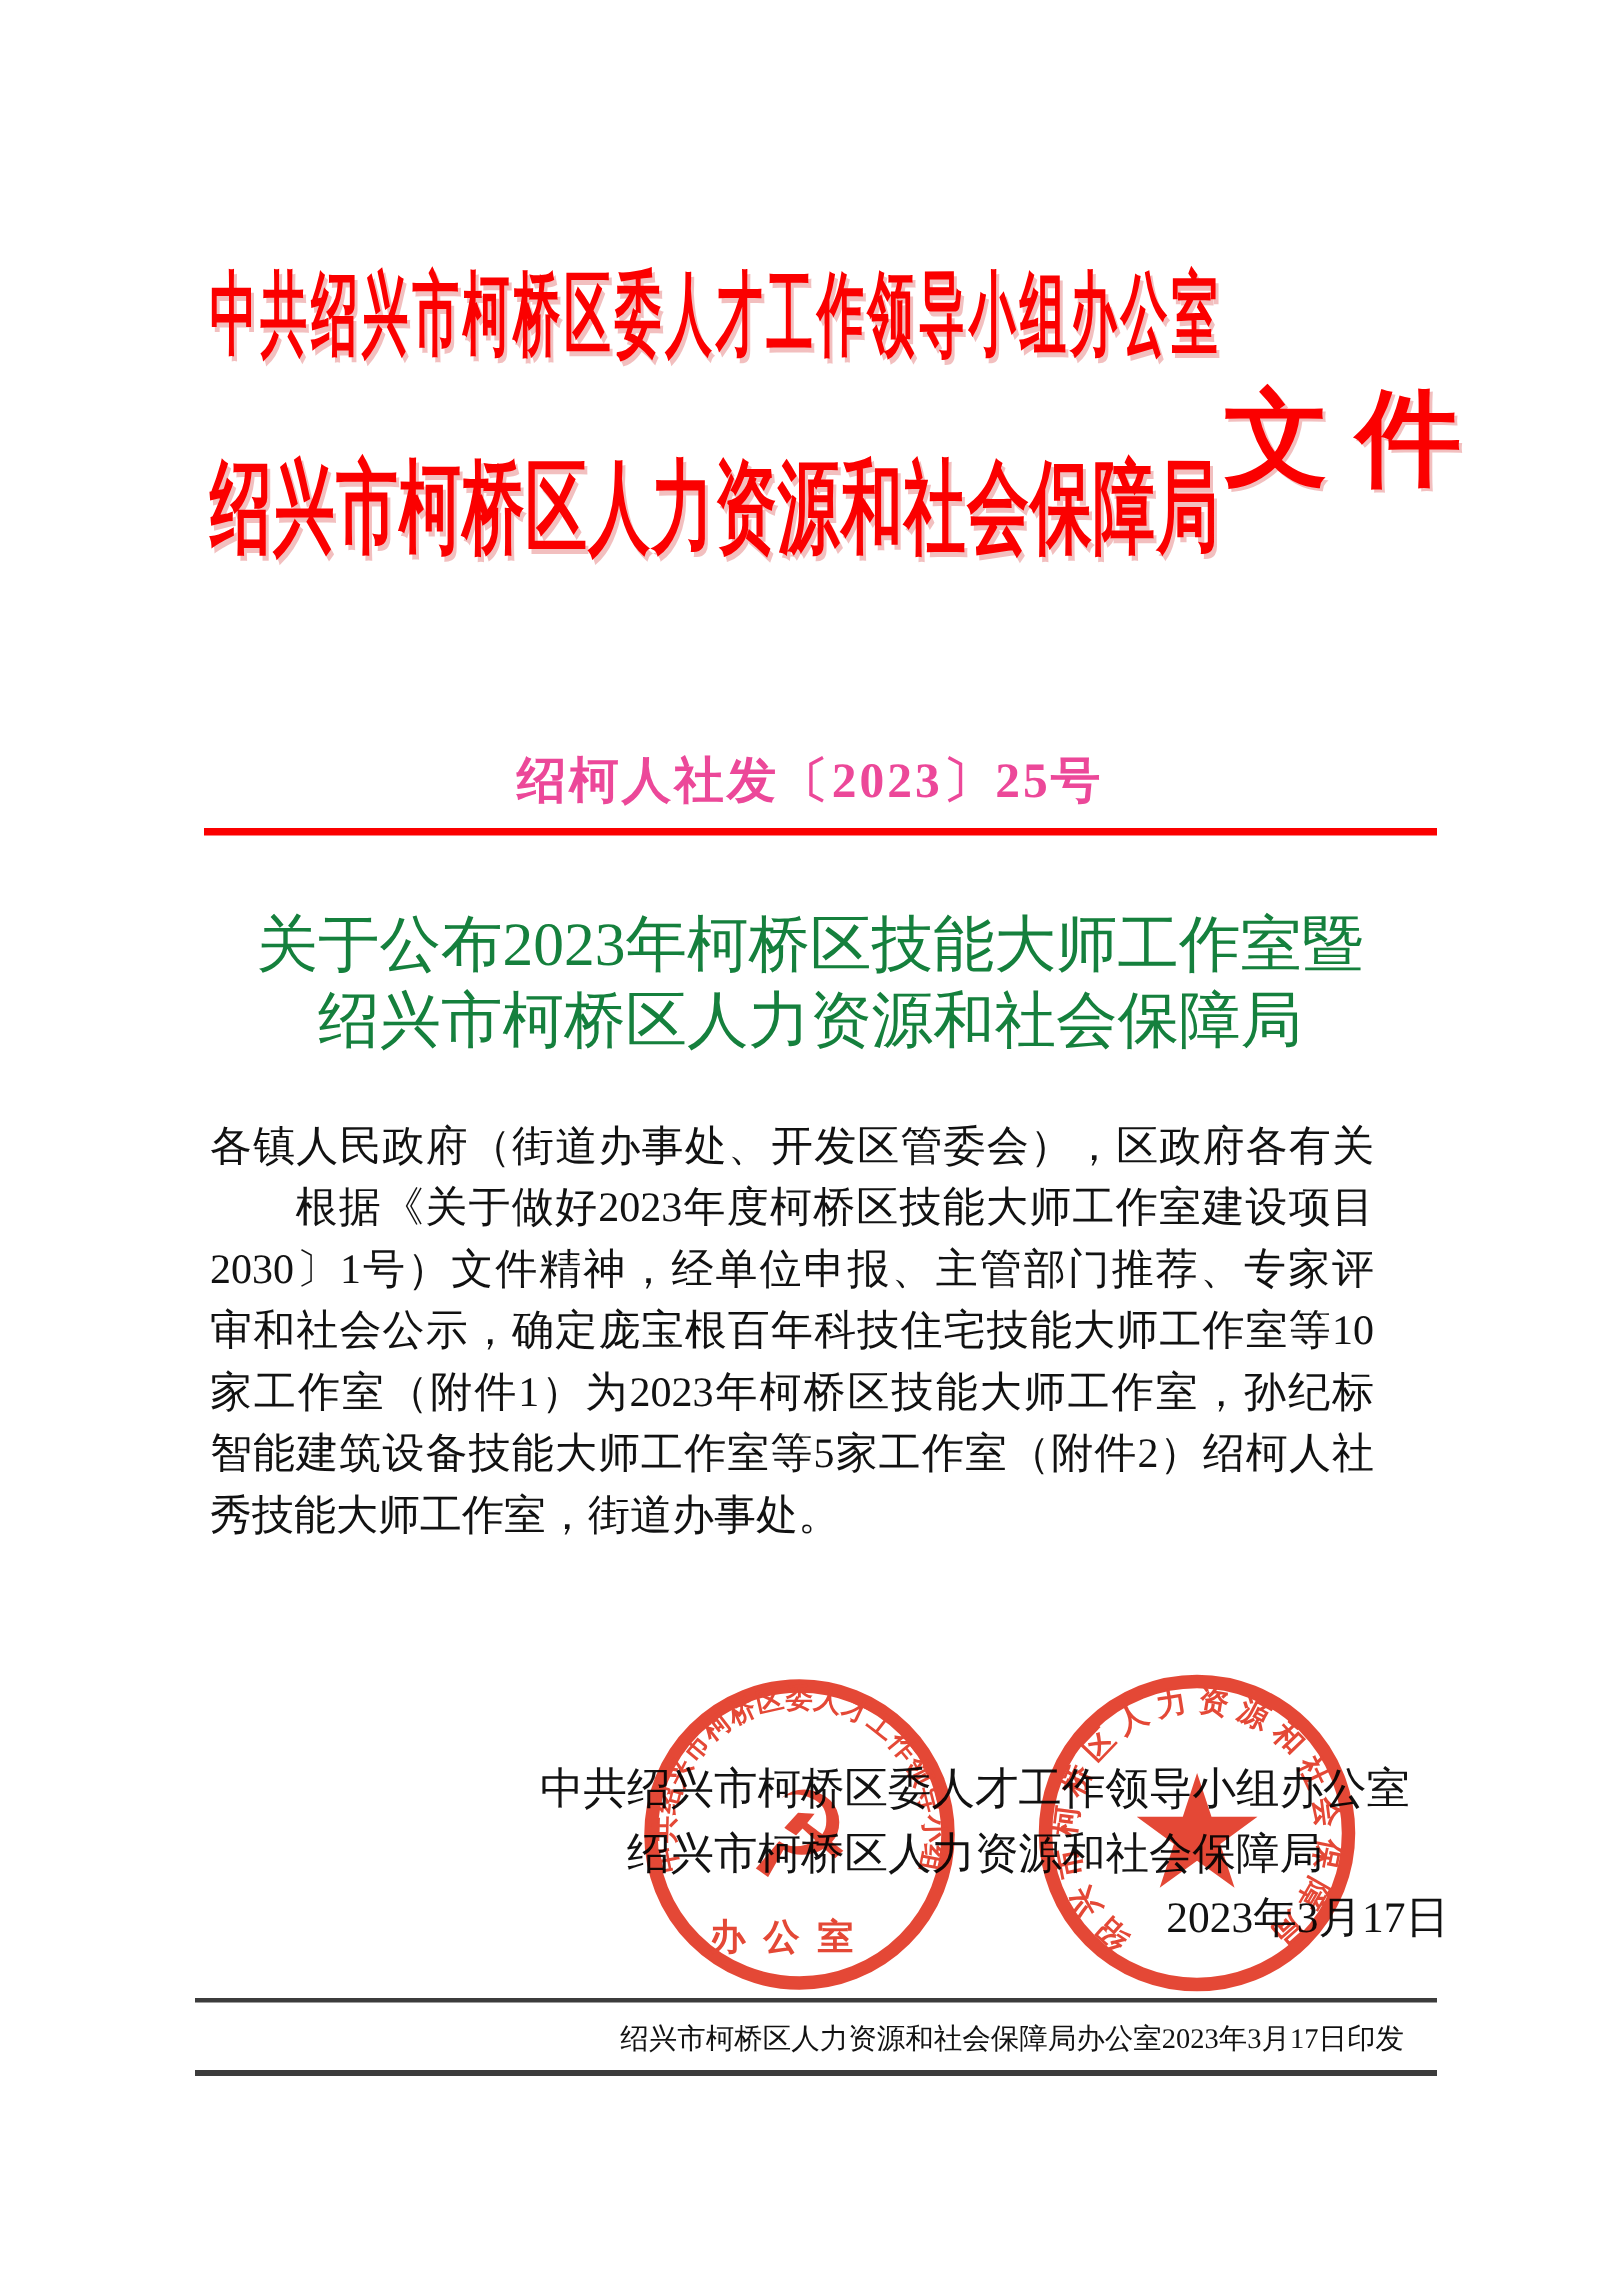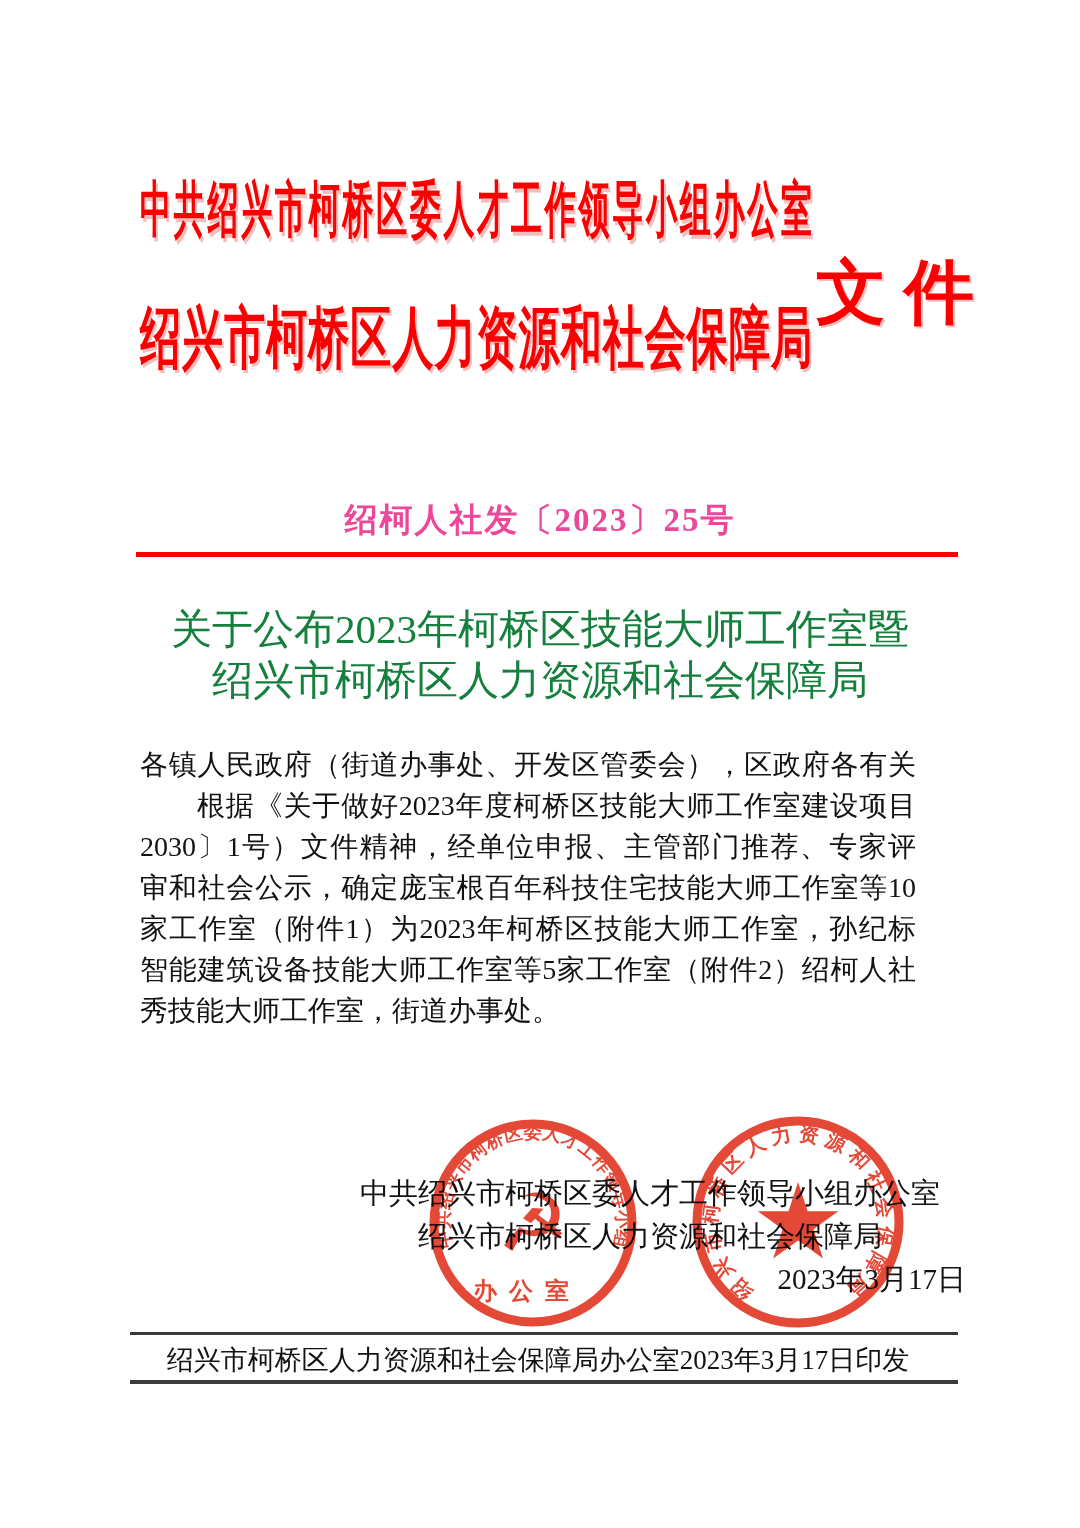--- a/index.html
+++ b/index.html
@@ -54,21 +54,21 @@
   .seal { position:absolute; mix-blend-mode:multiply; opacity:.93; }
   #sealL { left:424px; top:1114px; }
   #sealR { left:687px; top:1111px; }
 
   
   .frule { position:absolute; left:130px; width:828px; background:#3c3c3c; }
   #frule1 { top:1332px; height:3px; }
   #frule2 { top:1380px; height:4px; }
   .footer-row {
     position:absolute; left:140px; top:1344px; width:796px;
-    display:flex; justify-content:center; font-size:27px; color:#121212;
+    display:flex; justify-content:flex-end; font-size:19px; color:#121212;
     line-height:32px;
   }
 </style>
 </head>
 <body>
 
 <div class="page">
 
   <div class="hdr-stretch" id="hdr1">
       <span>中</span>

